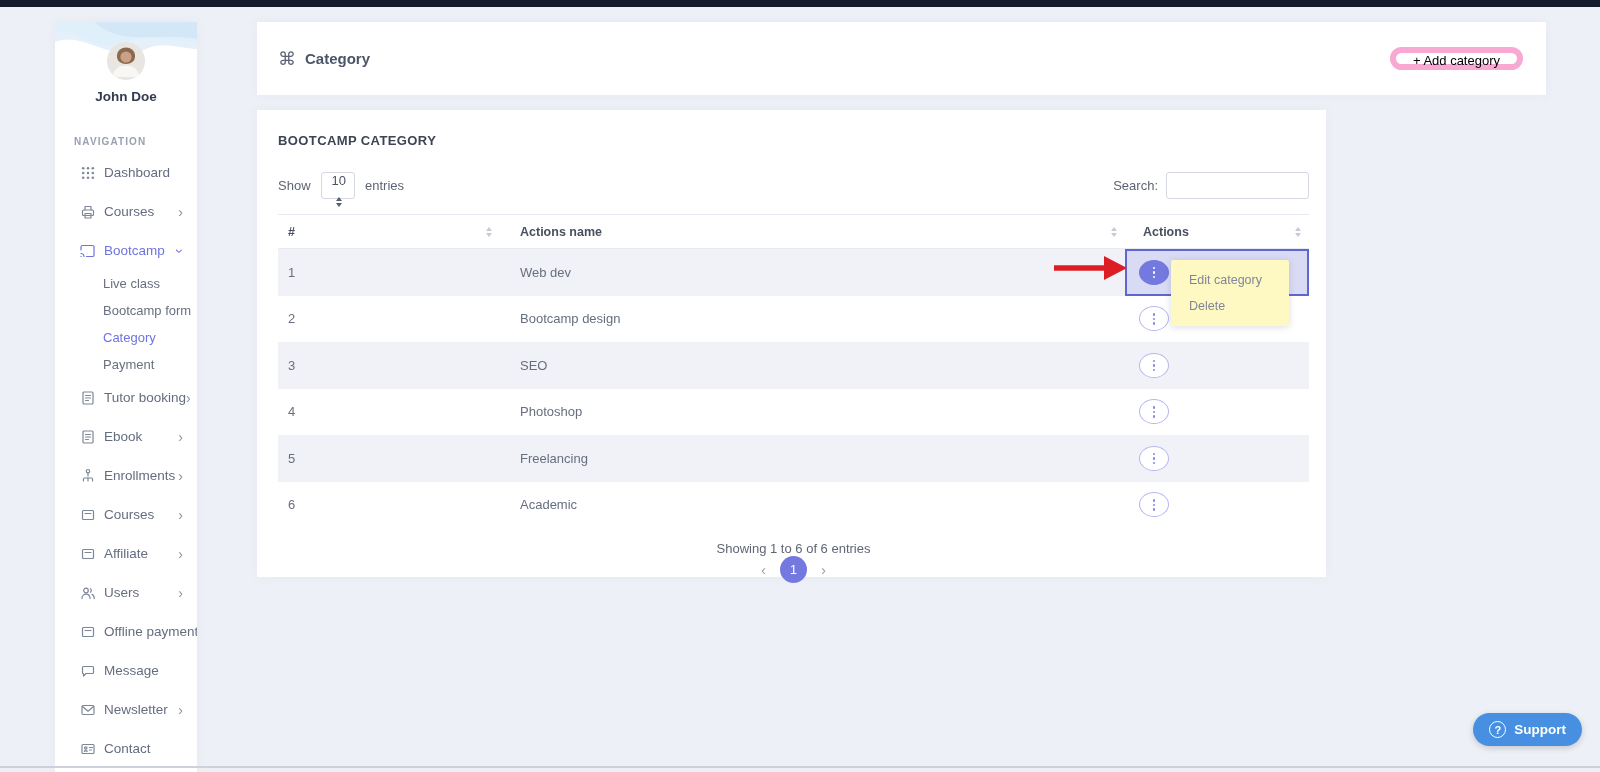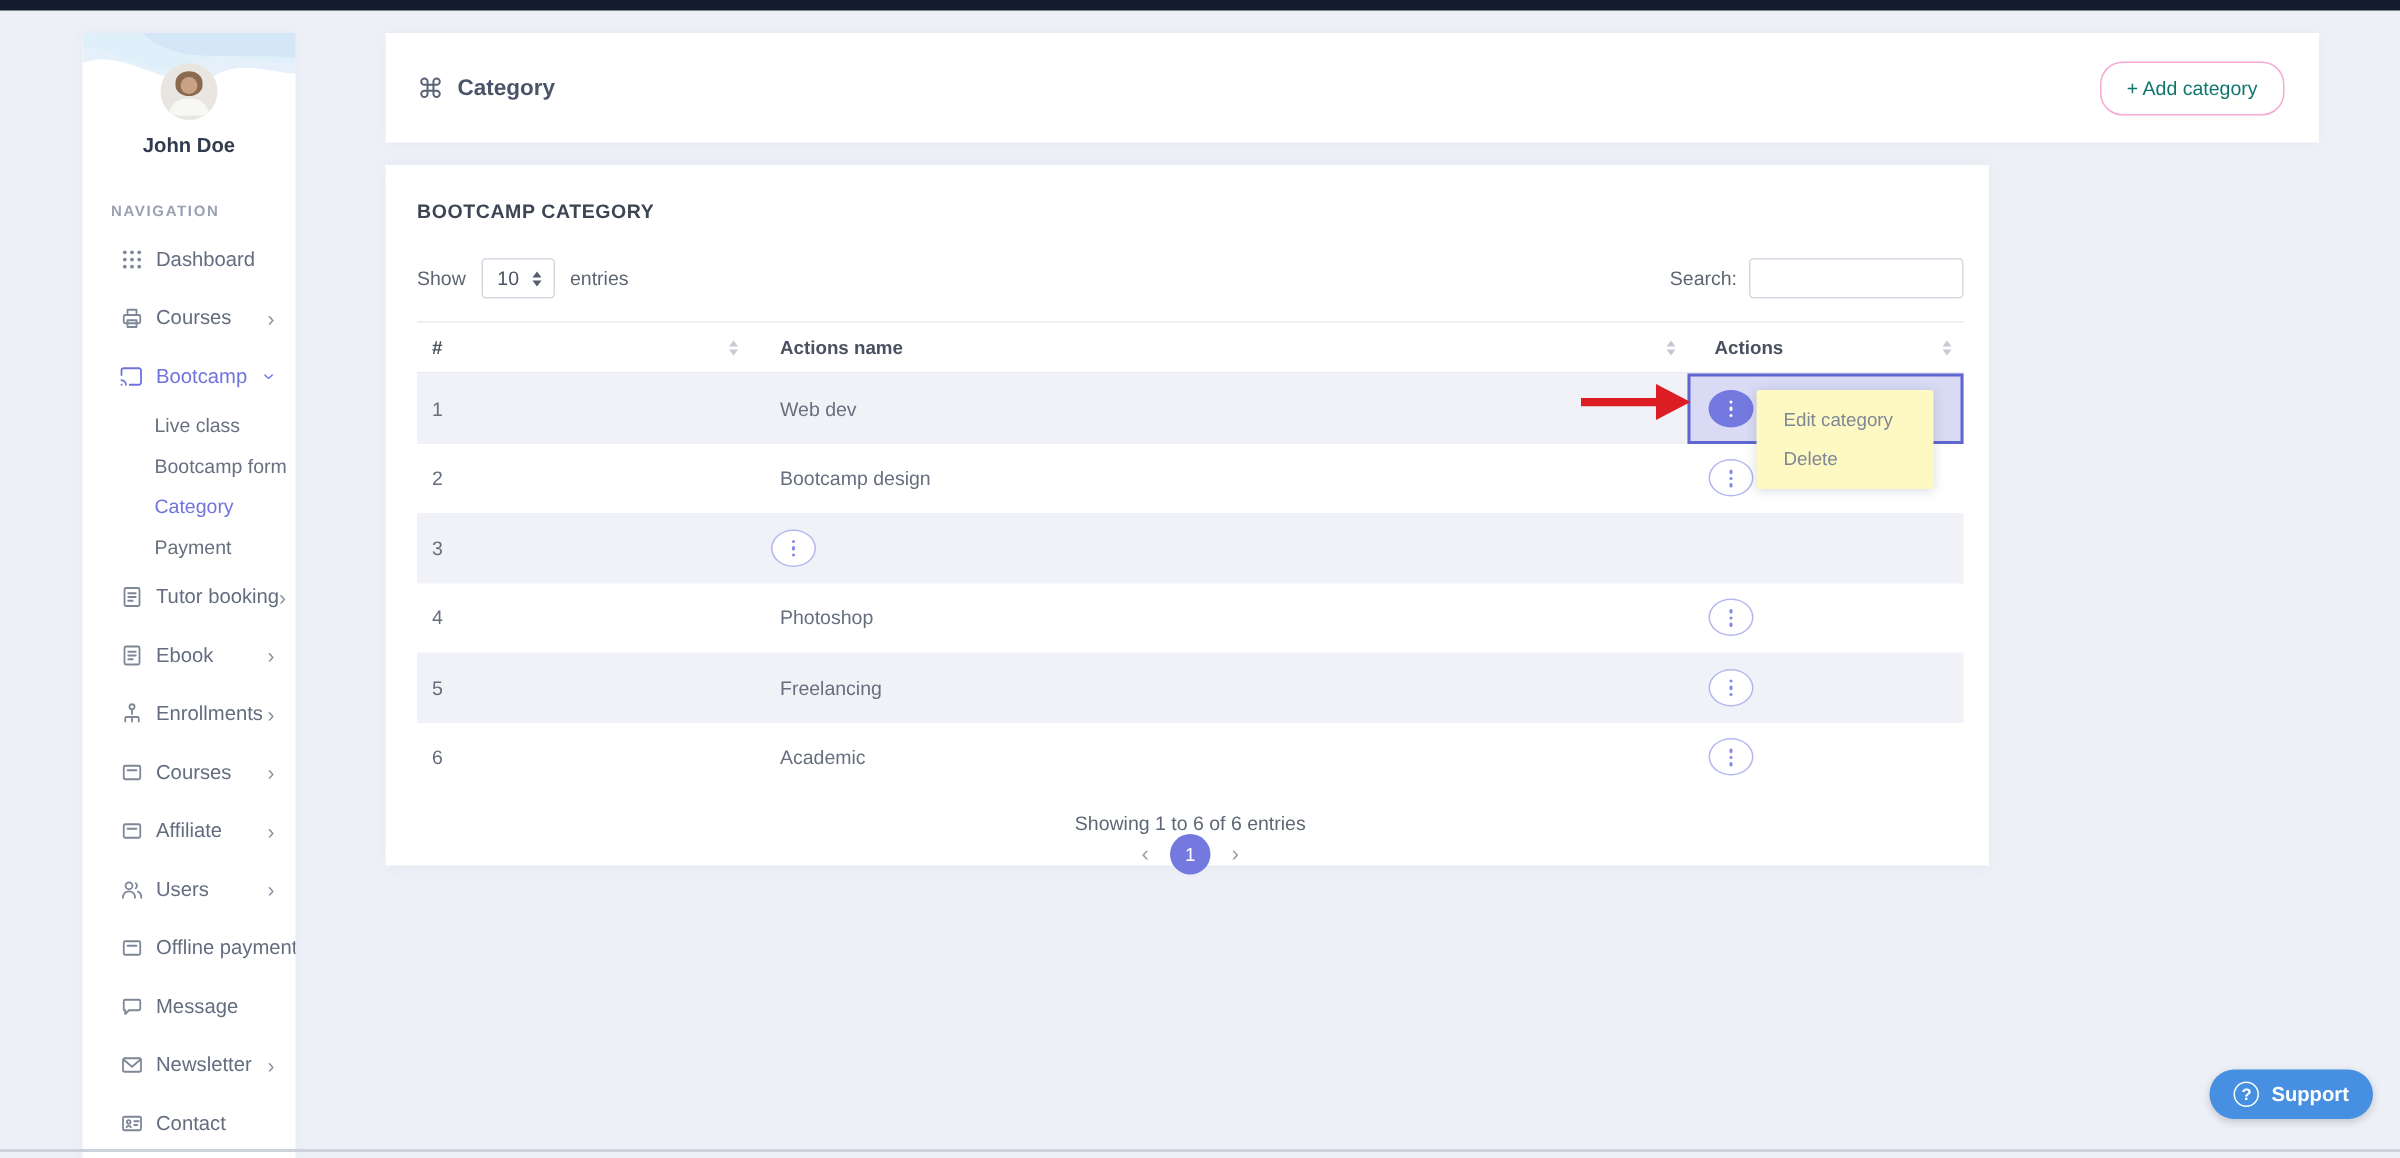--- a/index.html
+++ b/index.html
@@ -39,34 +39,34 @@
   
   .header-card {
     position:absolute; left:257px; top:22px; width:1289px; height:73px; background:#fff;
     box-shadow:0 0 10px rgba(80,90,130,.05); display:flex; align-items:center;
     justify-content:space-between; padding:0 23px 0 21px; z-index:4;
   }
   .page-title { display:flex; align-items:center; gap:9px; }
   .cmd-icon { font-size:18px; color:#5b6476; line-height:1; }
   .page-title-text { font-size:15px; font-weight:600; color:#4b5568; }
   .add-btn {
-    height:36px; padding:0 17px; border-radius:15px; border:1px solid #f9a8d4;
-    background:#fff; color:#0f766e; font-size:13px; font-family:inherit; cursor:pointer;
+    height:23px; padding:0 17px; border-radius:15px; border:6px solid #f9a8d4;
+    background:#fff; color:#000000; font-size:13px; font-family:inherit; cursor:pointer;
   }
 
   .table-card {
     position:absolute; left:257px; top:110px; width:1069px; height:467px; background:#fff;
     box-shadow:0 0 10px rgba(80,90,130,.05); padding:0 17px 0 21px; z-index:4;
   }
   .card-title { padding-top:23px; font-size:13px; font-weight:700; letter-spacing:.4px; color:#3d4554; }
   .controls { margin-top:24px; display:flex; align-items:center; justify-content:space-between; }
   .length-wrap { display:flex; align-items:center; gap:10px; font-size:13px; color:#5d6573; }
   .length-select {
     display:flex; align-items:center; gap:9px; border:1px solid #d5d8e0; border-radius:3px;
-    height:27px; padding:0 8px 0 10px; font-size:13px; color:#4a5263; cursor:pointer; background:#fff;
+    height:27px; padding:0 8px 0 10px; font-size:13px; color:#4a5263; cursor:pointer; background:#fff;flex-direction:column;
   }
   .search-wrap { display:flex; align-items:center; gap:8px; font-size:13px; color:#5d6573; }
   .search-input {
     width:143px; height:27px; border:1px solid #d5d8e0; border-radius:3px;
     font-size:13px; padding:0 8px; font-family:inherit; color:#4a5263; outline:none;
   }
   .mini-arrows, .sort-icon { display:flex; flex-direction:column; align-items:center; gap:2px; }
   .mini-arrows i, .sort-icon i { display:block; width:0; height:0; border-left:3.5px solid transparent; border-right:3.5px solid transparent; }
   .mini-arrows .up { border-bottom:4px solid #555e6e; }
   .mini-arrows .dn { border-top:4px solid #555e6e; }
@@ -339,20 +339,21 @@
         <div class="td td-actions">
           <button class="action-btn">
             <span class="dot"></span>
             <span class="dot"></span>
             <span class="dot"></span>
           </button>
         </div>
       </div>
       <div class="trow stripe">
         <div class="td td-num">3</div>
+        <div class="td td-name">SEO</div>
         <div class="td td-actions">
           <button class="action-btn">
             <span class="dot"></span>
             <span class="dot"></span>
             <span class="dot"></span>
           </button>
         </div>
       </div>
       <div class="trow">
         <div class="td td-num">4</div>

